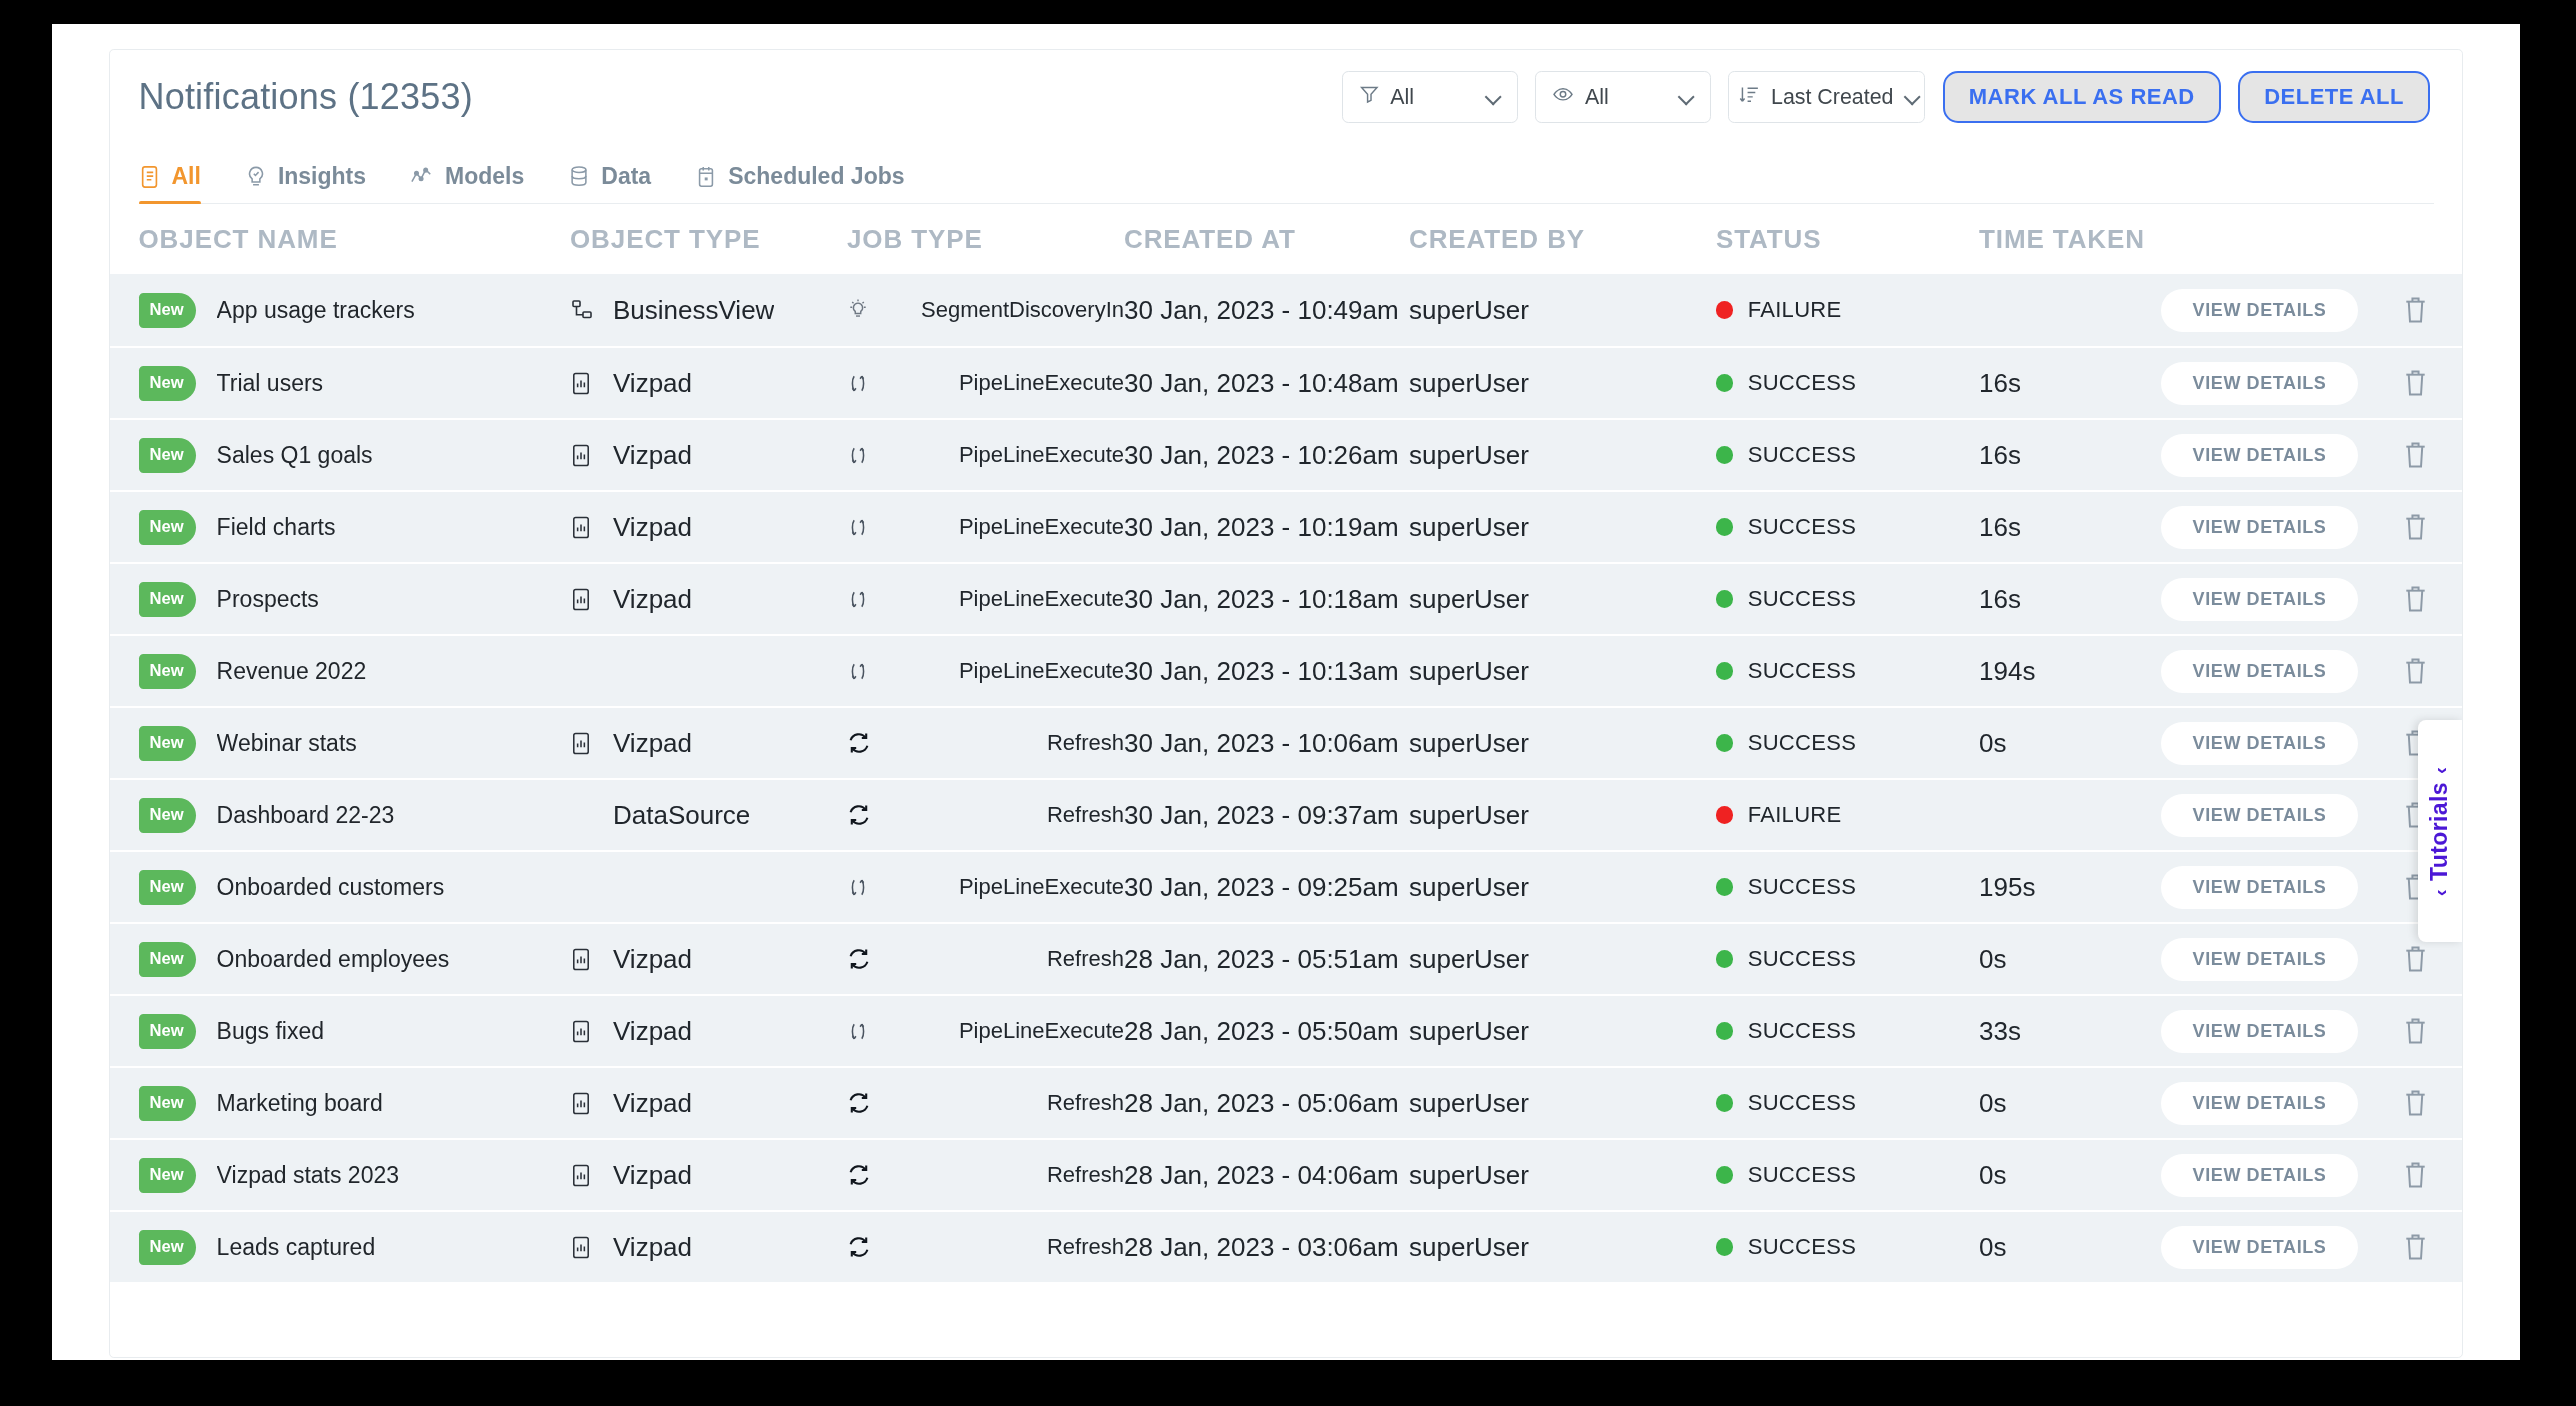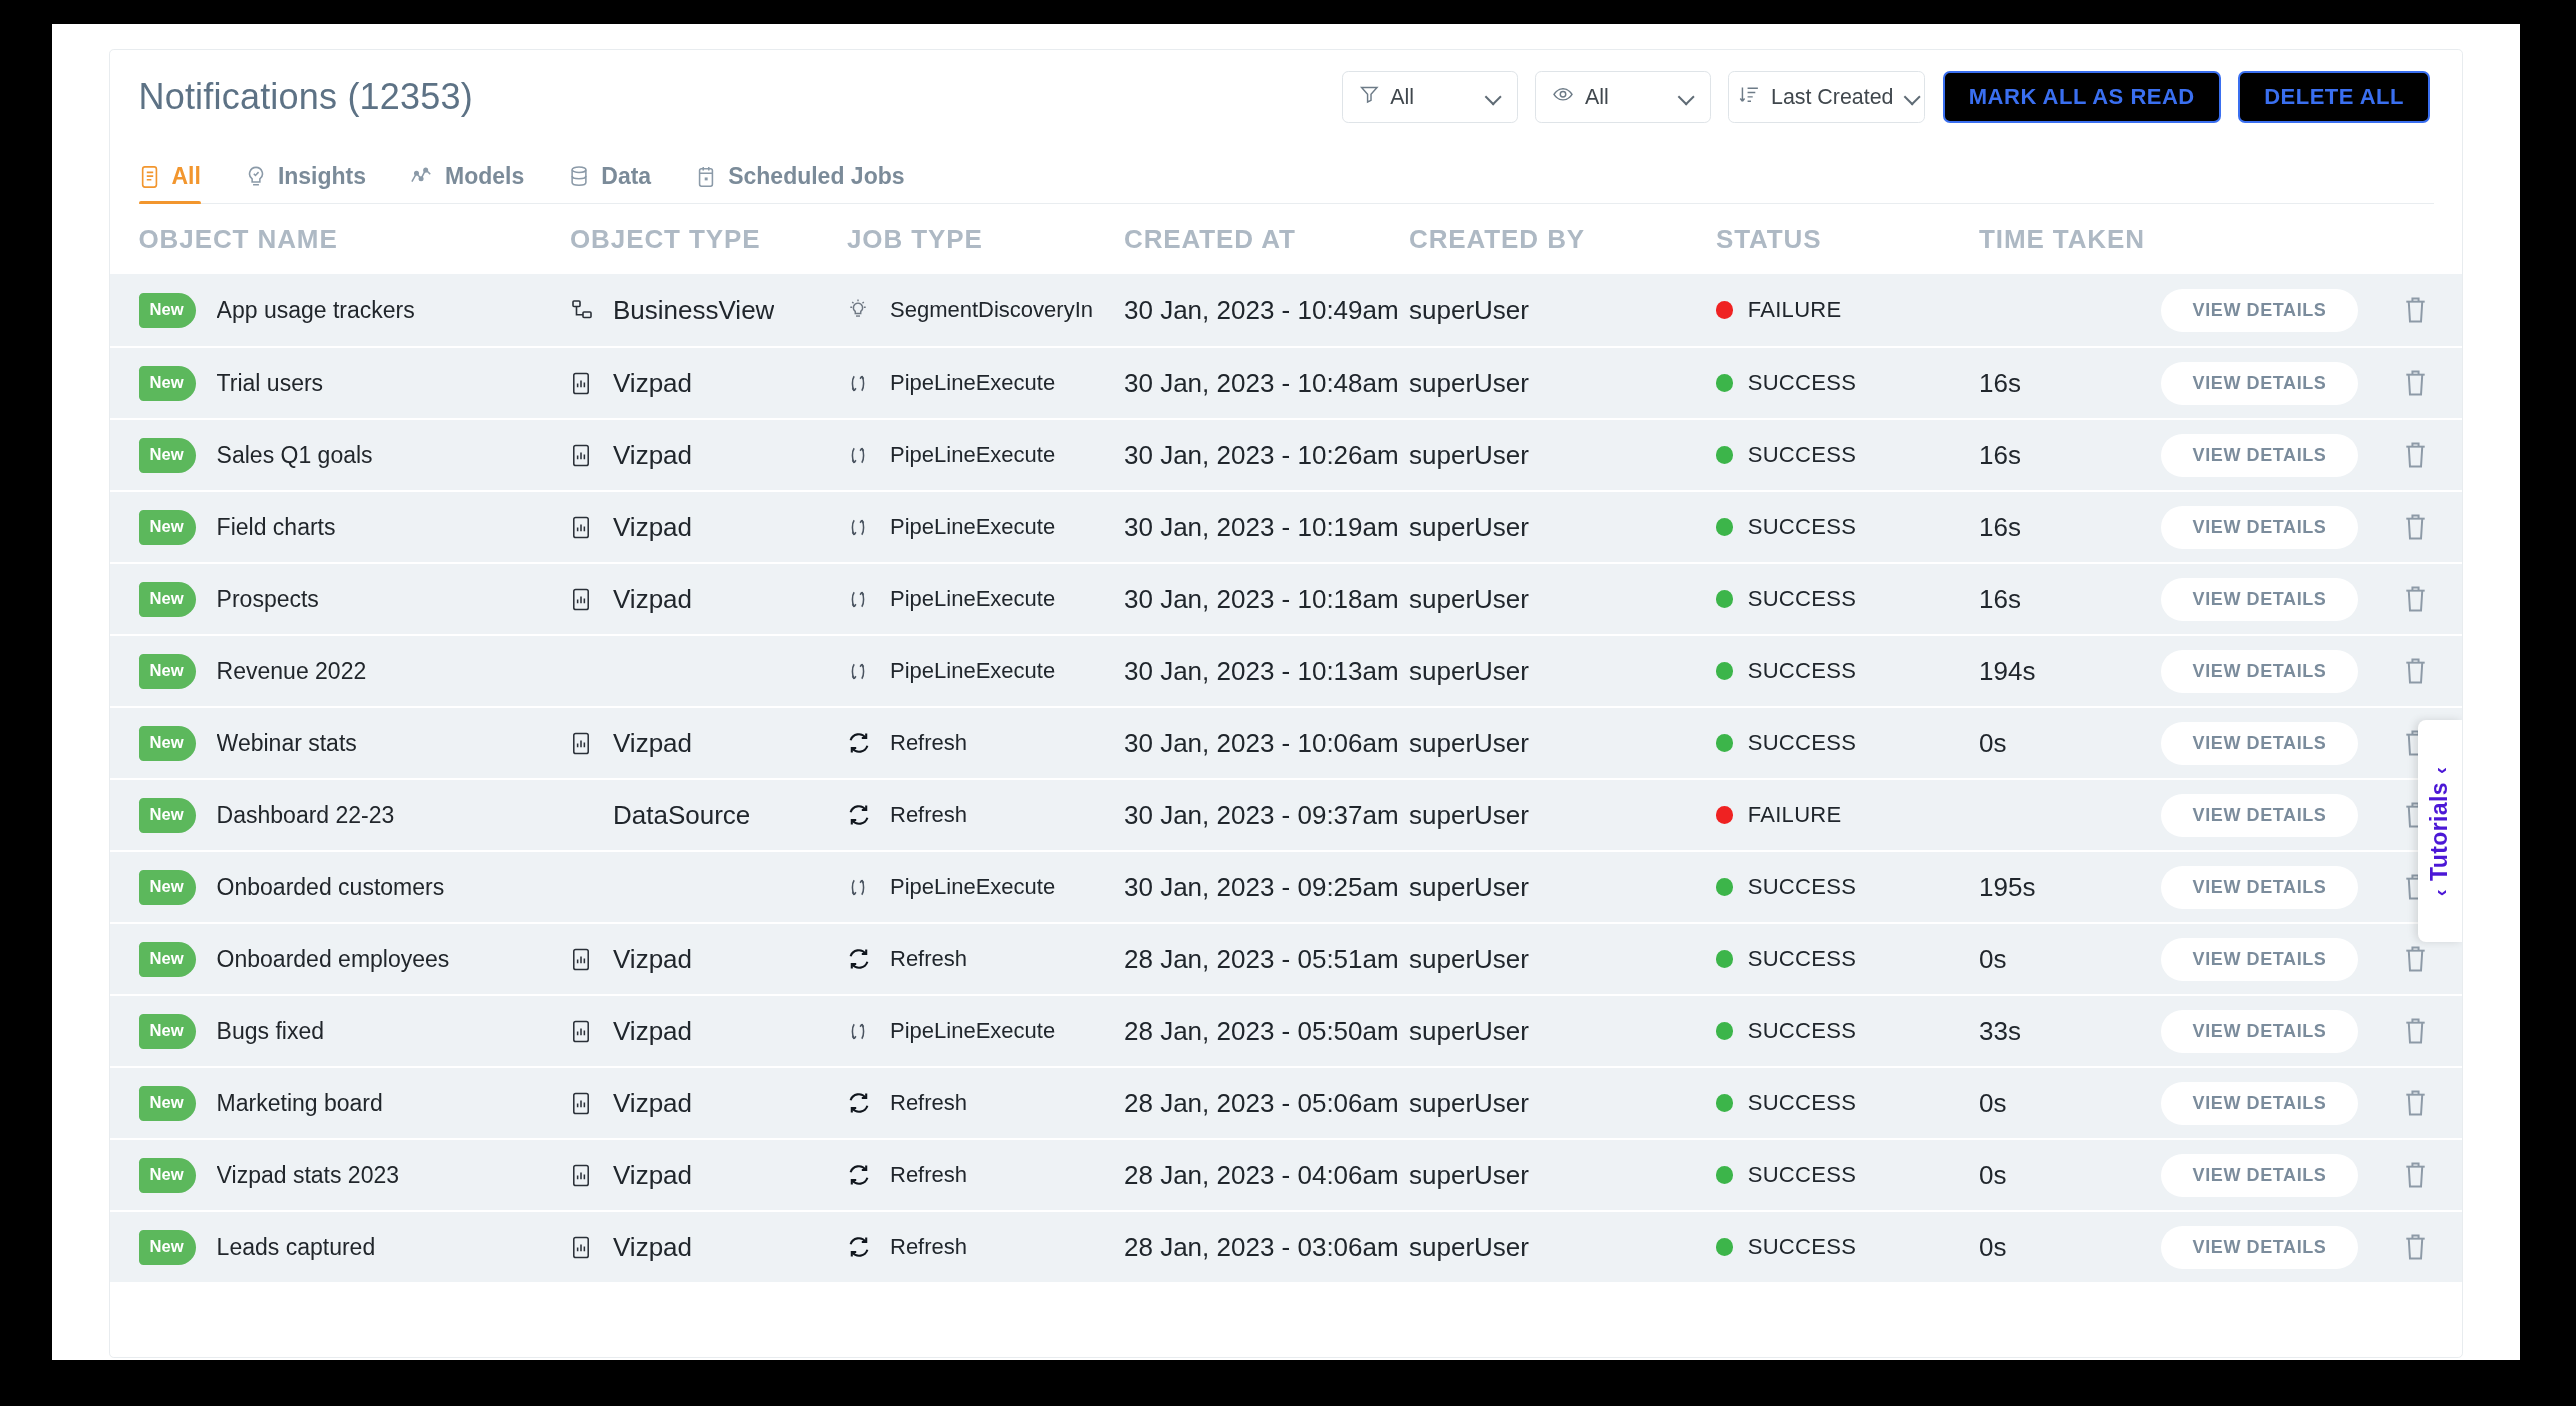--- a/index.html
+++ b/index.html
@@ -76,22 +76,22 @@
     position: absolute;
     left: 1.6px; top: 2.4px;
     width: 10.3px; height: 10.3px;
     border-right: 2.4px solid #5f6b75;
     border-bottom: 2.4px solid #5f6b75;
     transform: rotate(45deg);
   }
   .btn-outline {
     height: 52px;
     border: 2.4px solid #3a6ff0;
-    border-radius: 7px;
-    background: #000000;
+    border-radius: 15px;
+    background: #e5e5e5;
     color: #3a6ff0;
     font-size: 22px;
     font-weight: 700;
     letter-spacing: 0.5px;
     padding: 1px 24px;
     cursor: pointer;
     white-space: nowrap;
     font-family: "Liberation Sans", sans-serif;
   }
 
@@ -205,21 +205,21 @@
     width: 35px;
     flex: 0 0 auto;
     display: flex;
     align-items: center;
     justify-content: flex-start;
     margin-right: 8px;
   }
   .type-inner { display: flex; align-items: center; }
   .type-inner.noicon { padding-left: 43px; }
 
-  .job-inner { display: flex; align-items: center; width: 100%; }
+  .job-inner { display: flex; align-items: center; width: 100%; justify-content: space-between; }
   .job-text {
     font-size: 22px;
     color: #20262c;
     white-space: nowrap;
     overflow: hidden;
     max-width: 212px;
   }
 
   .dot {
     width: 17.4px; height: 17.4px;

